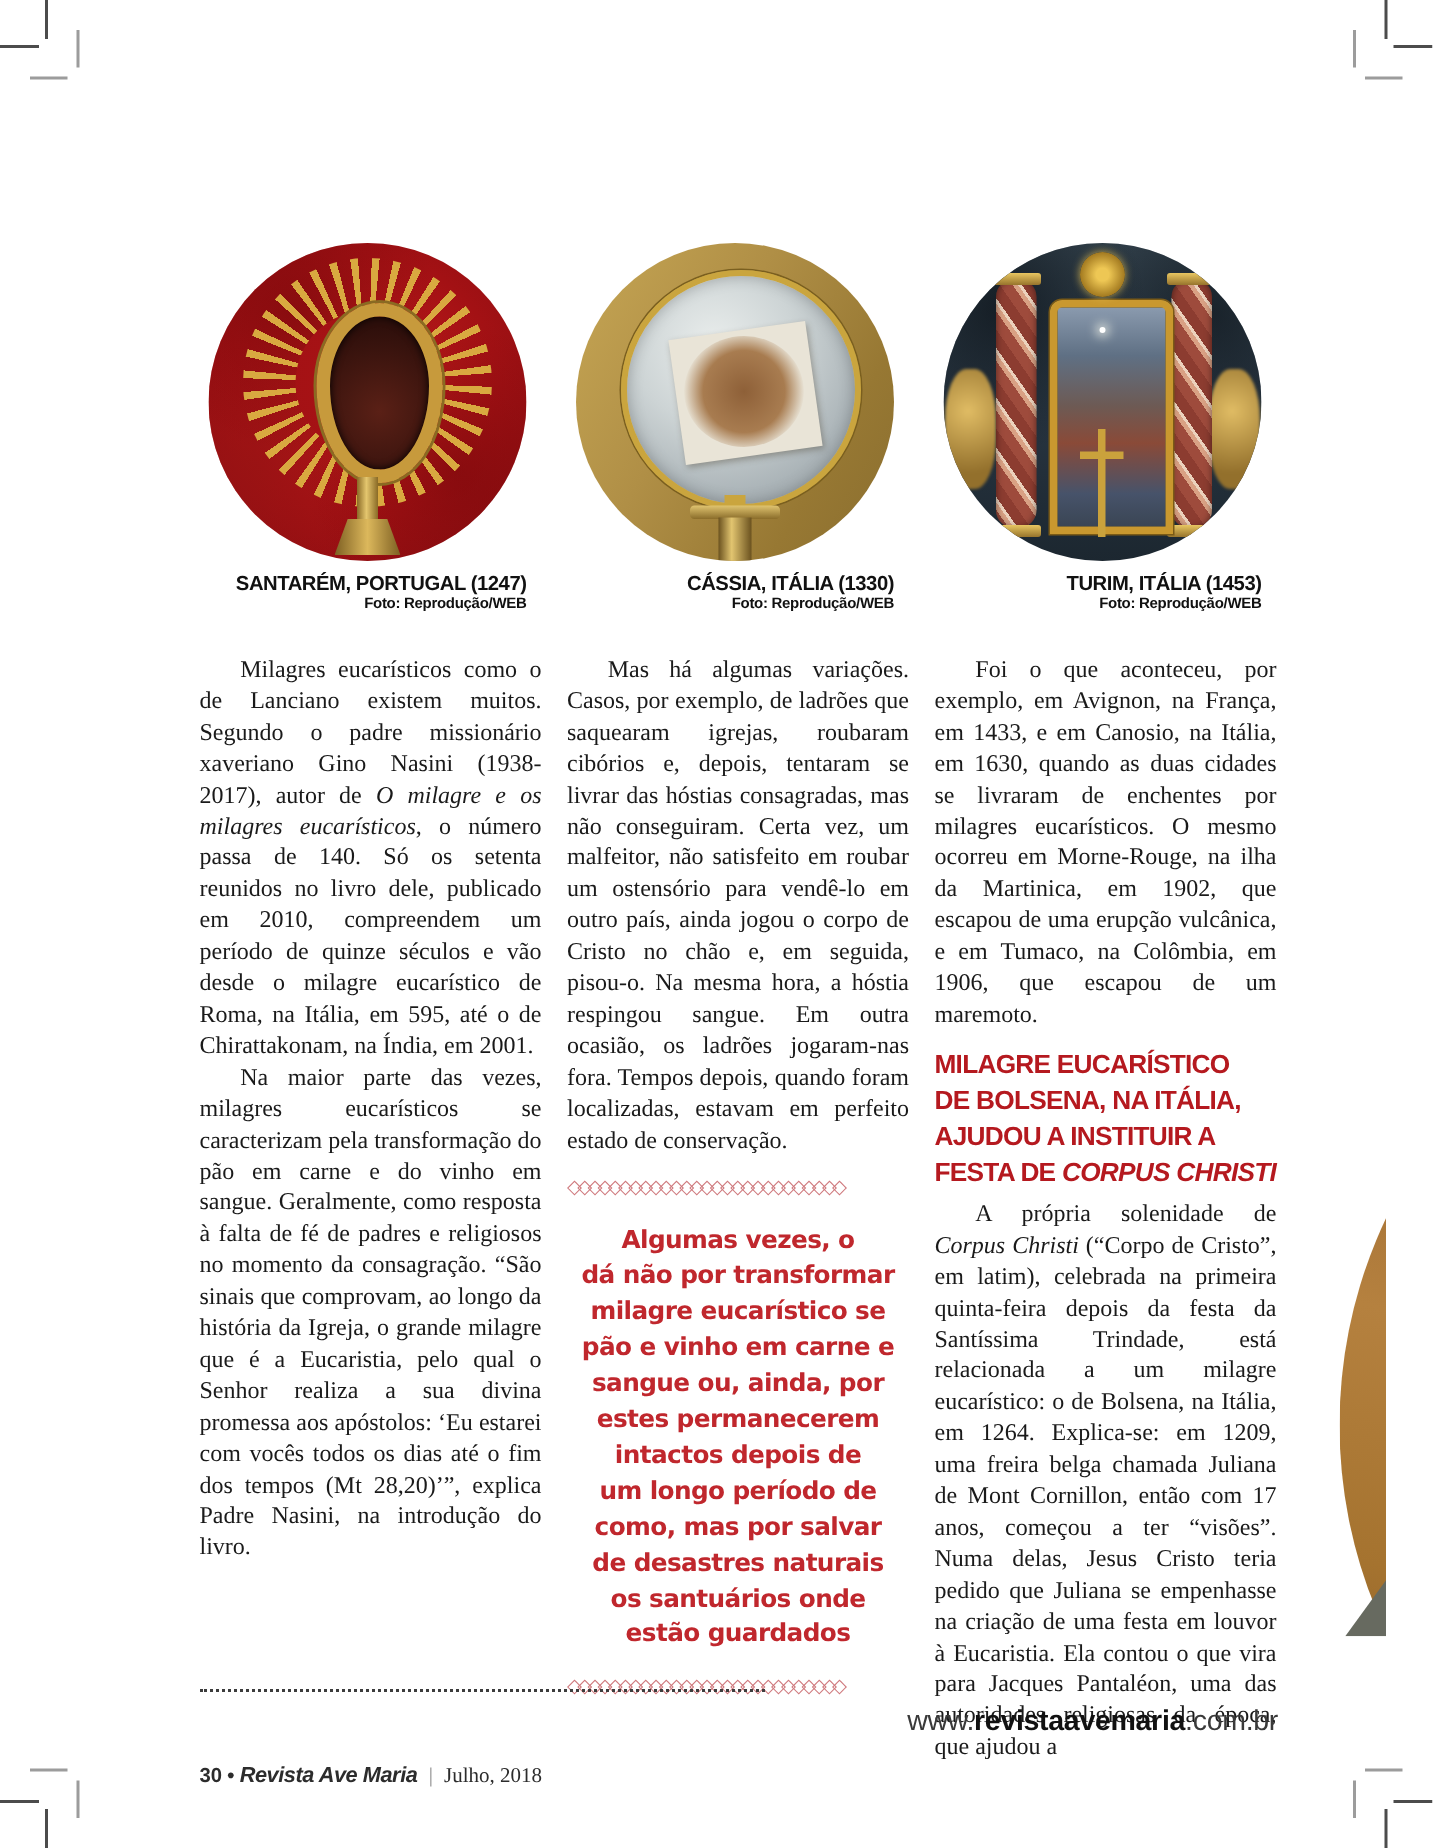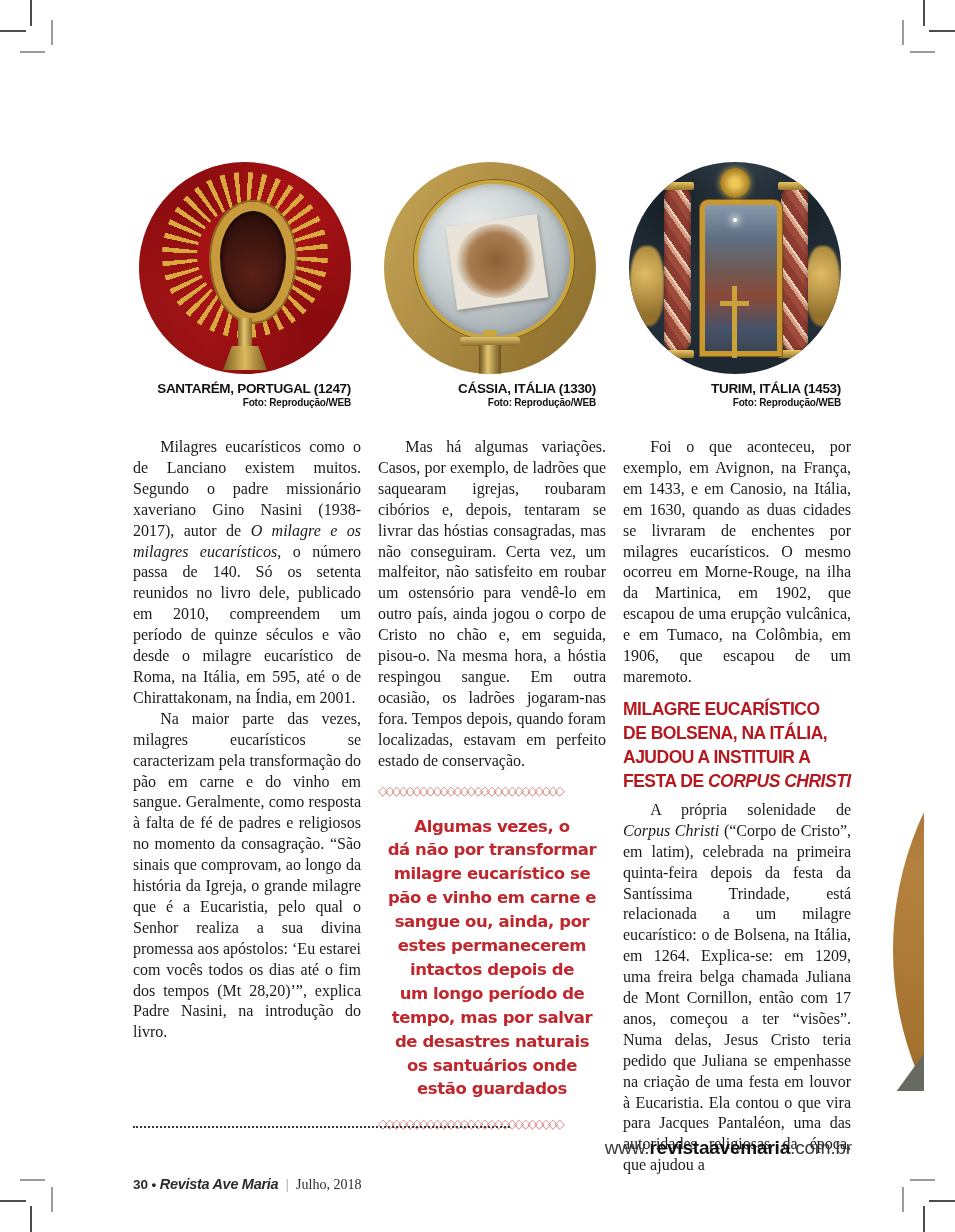--- a/index.html
+++ b/index.html
@@ -204,21 +204,21 @@
   <div class="ornament top">◇◇◇◇◇◇◇◇◇◇◇◇◇◇◇◇◇◇◇◇◇◇◇◇◇◇◇</div>
   <div class="pull-quote">
       <div class="line">Algumas vezes, o</div>
       <div class="line">dá não por transformar</div>
       <div class="line">milagre eucarístico se</div>
       <div class="line">pão e vinho em carne e</div>
       <div class="line">sangue ou, ainda, por</div>
       <div class="line">estes permanecerem</div>
       <div class="line">intactos depois de</div>
       <div class="line">um longo período de</div>
-      <div class="line">tempo, mas por salvar</div>
+      <div class="line">como, mas por salvar</div>
       <div class="line">de desastres naturais</div>
       <div class="line">os santuários onde</div>
       <div class="line">estão guardados</div>
     </div>
   <div class="ornament bottom">◇◇◇◇◇◇◇◇◇◇◇◇◇◇◇◇◇◇◇◇◇◇◇◇◇◇◇</div>
 </div>
 
 <div class="col col-3">
   <p class="body-par indent">Foi o que aconteceu, por exemplo, em Avignon, na França, em 1433, e em Canosio, na Itália, em 1630, quando as duas cidades se livraram de enchentes por milagres eucarísticos. O mesmo ocorreu em Morne-Rouge, na ilha da Martinica, em 1902, que escapou de uma erupção vulcânica, e em Tumaco, na Colômbia, em 1906, que escapou de um maremoto.</p>
   <div class="red-heading">

